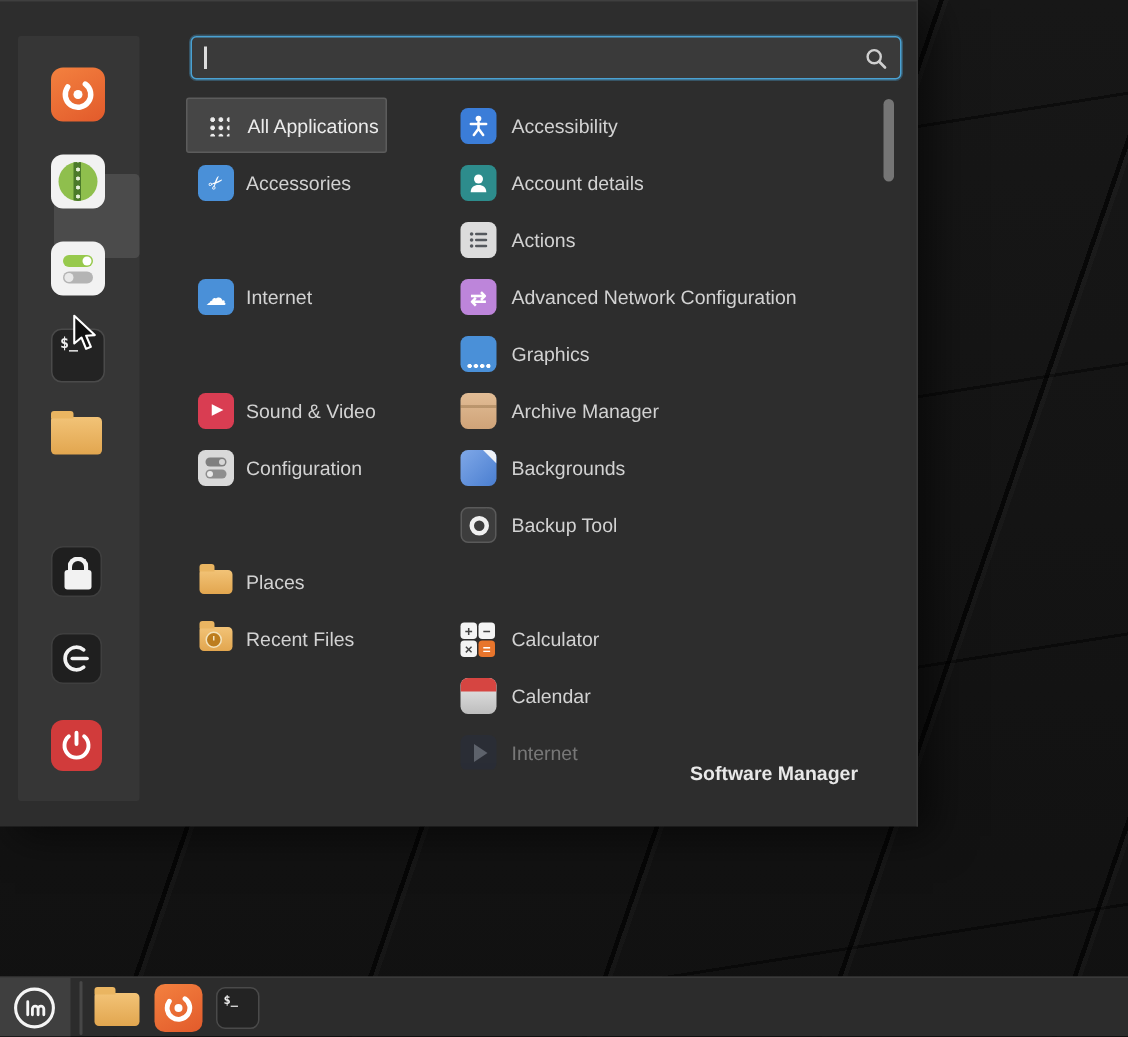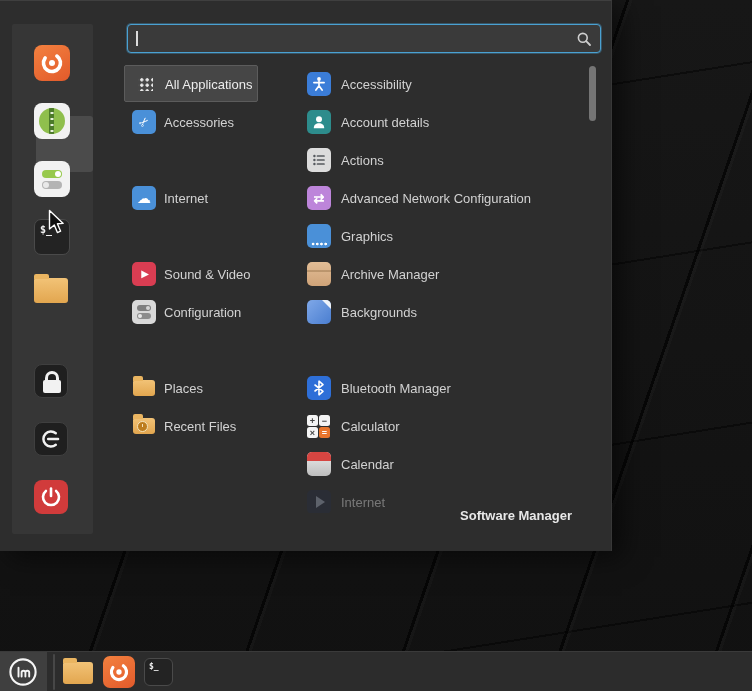--- a/index.html
+++ b/index.html
@@ -333,27 +333,25 @@
         <span class="row-label">Graphics</span>
       </div>
       <div class="app-row" style="top:190px">
         <span class="tile t-archive"></span>
         <span class="row-label">Archive Manager</span>
       </div>
       <div class="app-row" style="top:228px">
         <span class="tile t-backgrounds"></span>
         <span class="row-label">Backgrounds</span>
       </div>
-      <div class="app-row" style="top:304px">
-        <span class="tile t-bluetooth">
-          <svg width="16" height="16" viewBox="0 0 16 16">
-            <path d="M8 1.2 V14.8 M8 1.2 L12 4.7 L4 11 M8 14.8 L12 11.3 L4 5" fill="none" stroke="#fff" stroke-width="1.6" stroke-linecap="round" stroke-linejoin="round"></path>
-          </svg>
-        </span>
-        <span class="row-label">Bluetooth Manager</span>
+      <div class="app-row" style="top:266px">
+        <span class="tile t-backup">
+            <i></i>
+          </span>
+        <span class="row-label">Backup Tool</span>
       </div>
       <div class="app-row" style="top:342px">
         <span class="tile t-calc">
           <span class="calc-cell c1">+</span>
           <span class="calc-cell c2">−</span>
           <span class="calc-cell c3">×</span>
           <span class="calc-cell c4">=</span>
         </span>
         <span class="row-label">Calculator</span>
       </div>

